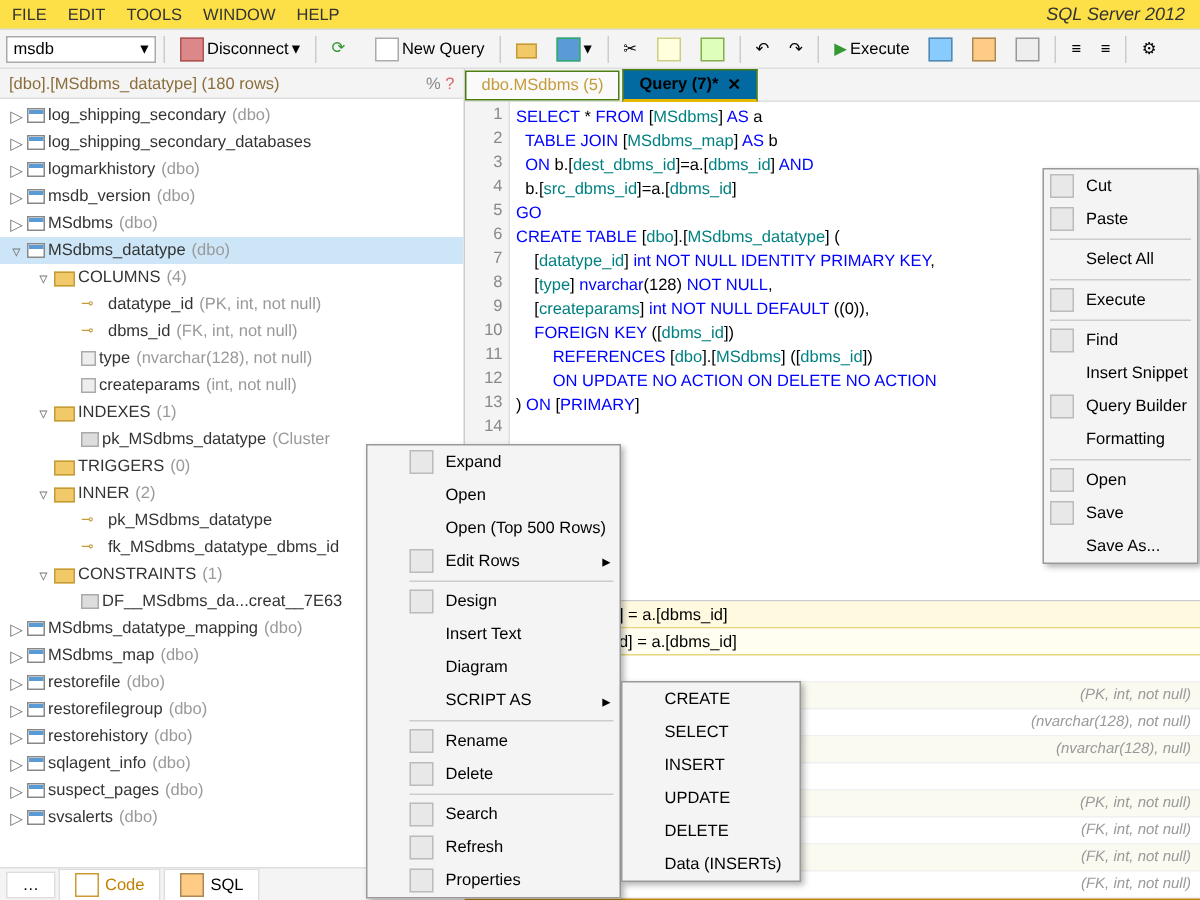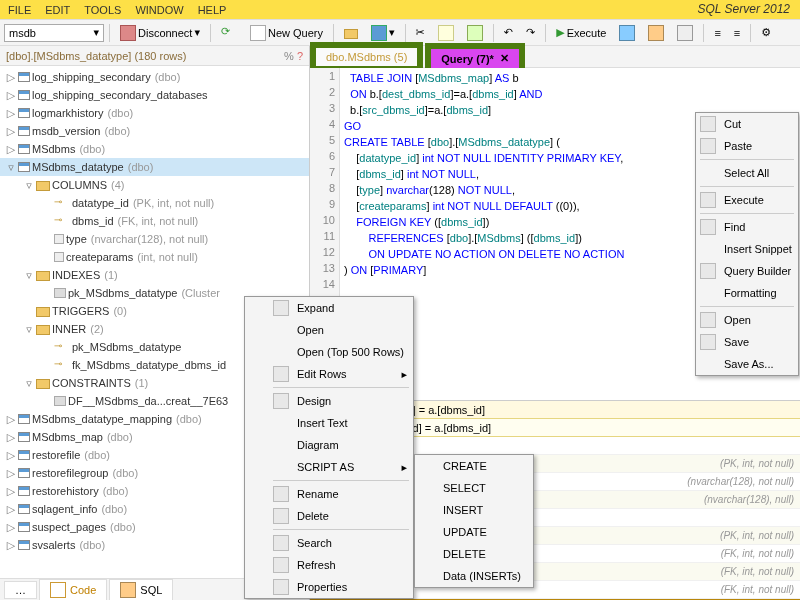--- a/index.html
+++ b/index.html
@@ -22,22 +22,22 @@
 .tw { width:14px; text-align:center; color:#777; cursor:pointer; }
 .tico { width:16px; height:14px; display:inline-block; margin-right:2px; }
 .tnode .lbl { color:#333; }
 .tnode .hint { color:#999; margin-left:4px; }
 .tnode.sel { background:#cde6f7; }
 .bottabs { height:22px; background:#f4f4f4; border-top:1px solid #ddd; display:flex; align-items:center; gap:2px; padding:0 4px; }
 .btab { padding:2px 10px; border:1px solid #ddd; background:#fff; display:flex; align-items:center; gap:4px; }
 .btab.active { background:#fff; border-bottom:1px solid #fff; color:#c08000; }
 .main { flex:1; display:flex; flex-direction:column; background:#fff; position:relative; }
 .edtabs { height:22px; background:#f4f4f4; display:flex; align-items:center; border-bottom:1px solid #ddd; }
-.etab { padding:3px 10px; border:6px solid #4d7c0f; background:#fafafa; display:flex; align-items:center; gap:6px; margin-right:2px; }
-.etab.active { background:#d946ef; border-bottom:2px solid #e6b800; font-weight:bold; }
+.etab { padding:3px 10px; border:1px solid #4d7c0f; background:#fafafa; display:flex; align-items:center; gap:6px; margin-right:2px; }
+.etab.active { background:#0369a1; border-bottom:2px solid #e6b800; font-weight:bold; }
 .editor { flex:1; display:flex; background:#fff; font-family:Consolas,monospace; font-size:12px; position:relative; }
 .gutter { width:30px; background:#f4f4f4; text-align:right; padding:2px 4px 0 0; color:#888; border-right:1px solid #ddd; }
 .gutter div { height:16px; }
 .code { flex:1; padding:2px 4px; line-height:16px; }
 .code div { height:16px; white-space:pre; }
 .k-blue { color:#0000ff; }
 .k-teal { color:#008080; }
 .findbar { position:absolute; right:4px; top:22px; height:24px; background:#fafafa; border:1px solid #ddd; display:flex; align-items:center; gap:4px; padding:0 4px; }
 .findinp { width:110px; height:18px; border:1px solid #ccc; padding:0 4px; background:#fff; }
 .smallbtn { width:20px; height:18px; border:1px solid #ccc; background:#fff; display:flex; align-items:center; justify-content:center; font-size:9px; }
@@ -360,27 +360,27 @@
           <div>7</div>
           <div>8</div>
           <div>9</div>
           <div>10</div>
           <div>11</div>
           <div>12</div>
           <div>13</div>
           <div>14</div>
         </div>
       <div class="code" id="code">
+          <div><span class="k-blue">SELECT</span> * <span class="k-blue">FROM</span> [<span class="k-teal">MSdbms</span>] <span class="k-blue">AS</span> a</div>
           <div>  <span class="k-blue">TABLE</span> <span class="k-blue">JOIN</span> [<span class="k-teal">MSdbms_map</span>] <span class="k-blue">AS</span> b</div>
           <div>  <span class="k-blue">ON</span> b.[<span class="k-teal">dest_dbms_id</span>]=a.[<span class="k-teal">dbms_id</span>] <span class="k-blue">AND</span></div>
           <div>  b.[<span class="k-teal">src_dbms_id</span>]=a.[<span class="k-teal">dbms_id</span>]</div>
           <div><span class="k-blue">GO</span></div>
           <div><span class="k-blue">CREATE</span> <span class="k-blue">TABLE</span> [<span class="k-teal">dbo</span>].[<span class="k-teal">MSdbms_datatype</span>] (</div>
           <div>    [<span class="k-teal">datatype_id</span>] <span class="k-blue">int</span> <span class="k-blue">NOT</span> <span class="k-blue">NULL</span> <span class="k-blue">IDENTITY</span> <span class="k-blue">PRIMARY</span> <span class="k-blue">KEY</span>,</div>
-          <div>    [<span class="k-teal">dbms_id</span>] <span class="k-blue">int</span> <span class="k-blue">NOT</span> <span class="k-blue">NULL</span>,</div>
           <div>    [<span class="k-teal">type</span>] <span class="k-blue">nvarchar</span>(128) <span class="k-blue">NOT</span> <span class="k-blue">NULL</span>,</div>
           <div>    [<span class="k-teal">createparams</span>] <span class="k-blue">int</span> <span class="k-blue">NOT</span> <span class="k-blue">NULL</span> <span class="k-blue">DEFAULT</span> ((0)),</div>
           <div>    <span class="k-blue">FOREIGN</span> <span class="k-blue">KEY</span> ([<span class="k-teal">dbms_id</span>])</div>
           <div>        <span class="k-blue">REFERENCES</span> [<span class="k-teal">dbo</span>].[<span class="k-teal">MSdbms</span>] ([<span class="k-teal">dbms_id</span>])</div>
           <div>        <span class="k-blue">ON</span> <span class="k-blue">UPDATE</span> <span class="k-blue">NO</span> <span class="k-blue">ACTION</span> <span class="k-blue">ON</span> <span class="k-blue">DELETE</span> <span class="k-blue">NO</span> <span class="k-blue">ACTION</span></div>
           <div>) <span class="k-blue">ON</span> [<span class="k-teal"><span class="k-blue">PRIMARY</span></span>]</div>
         </div>
     </div>
   </div>
 </div>

